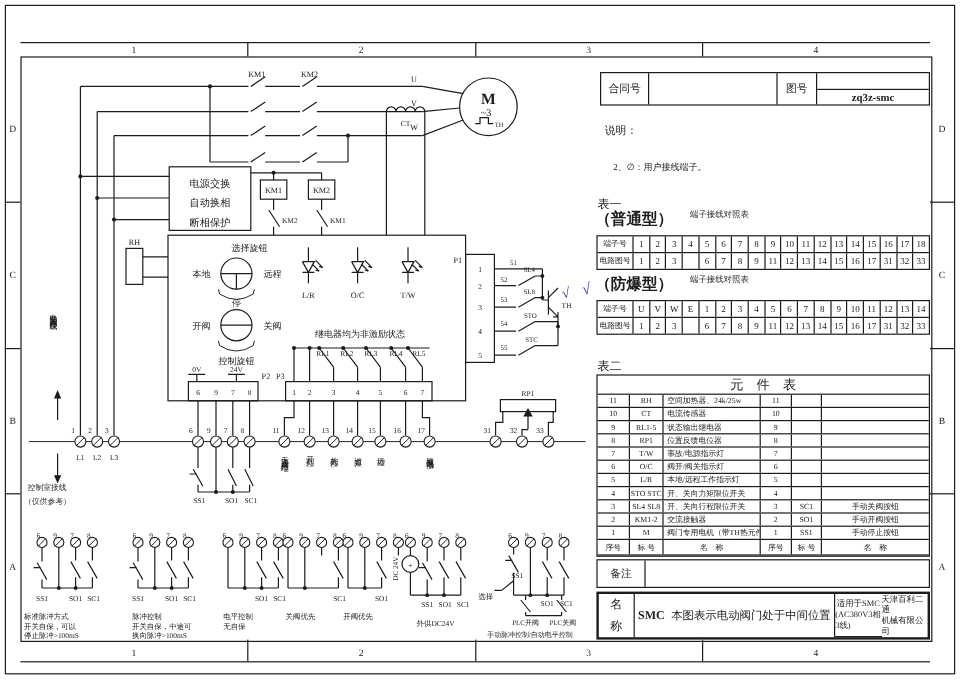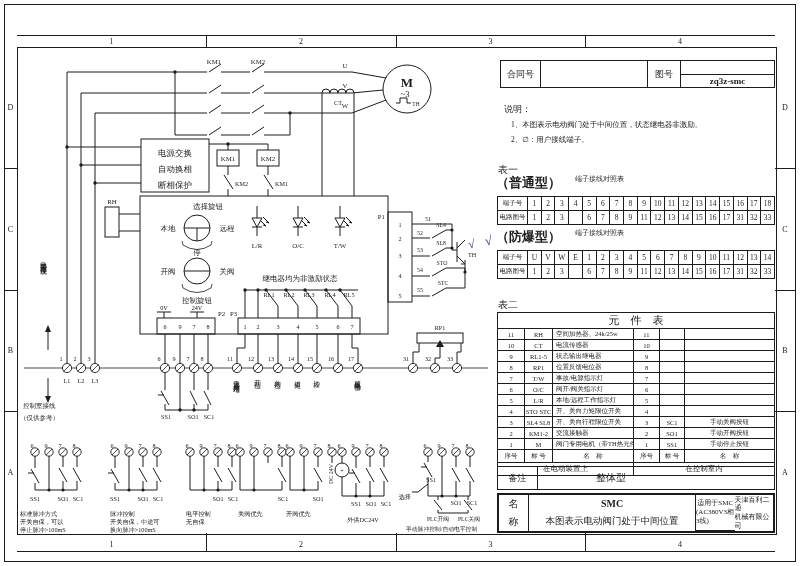--- a/index.html
+++ b/index.html
@@ -31,21 +31,21 @@
   .chead{height:12px;border-bottom:1px solid #1c1c1c}
   .cfoot{display:flex;height:12px}
   .cfoot .c{font-size:7.5px;display:flex;align-items:center;justify-content:center;box-sizing:border-box}
   .cfoot .fl{width:136px;border-right:1px solid #1c1c1c}
   .cfoot .fr{flex:1}
   .rembox{position:absolute;left:497px;top:466px;width:278px;height:24px;border:1px solid #1c1c1c;box-sizing:border-box;display:flex}
   .rembox .rl{width:40px;border-right:1px solid #1c1c1c;box-sizing:border-box;font-size:9px;display:flex;align-items:center;justify-content:center}
   .rembox .rv{flex:1;font-size:10px;display:flex;align-items:center;padding-left:58px}
   .namebox{position:absolute;left:497px;top:493px;width:278px;height:40px;border:2px solid #1c1c1c;box-sizing:border-box;display:flex;background:#fff}
   .namebox .nl{width:30px;border-right:1px solid #1c1c1c;box-sizing:border-box;display:flex;flex-direction:column;align-items:center;justify-content:space-around;font-size:10px}
-  .namebox .nm2{flex:1;display:flex;flex-direction:column;align-items:center;justify-content:space-around;border-right:1px solid #1c1c1c;box-sizing:border-box}
+  .namebox .nm2{flex:1;display:flex;align-items:center;justify-content:space-around;border-right:1px solid #1c1c1c;box-sizing:border-box}
   .namebox .t1{font-size:10px;font-weight:bold}
   .namebox .t2{font-size:9.5px}
   .namebox .nr{width:77px;display:flex;flex-direction:row}
   .namebox .nrt{flex:1;border-bottom:1px solid #1c1c1c;box-sizing:border-box;font-size:7px;line-height:1.25;display:flex;flex-direction:column;align-items:center;justify-content:center}
   .namebox .nrb{flex:1;font-size:7px;line-height:1.25;display:flex;flex-direction:column;align-items:center;justify-content:center}
   .titletable{position:absolute;left:500px;top:60px;width:275px;height:28px;border:1px solid #1c1c1c;box-sizing:border-box;display:flex}
   .titletable .cell{display:flex;align-items:center;justify-content:center;font-size:9px;border-right:1px solid #1c1c1c;box-sizing:border-box}
   .titletable .tv{display:flex;flex-direction:column;border-right:none}
   .titletable .tv .up{flex:1;width:100%;border-bottom:1px solid #1c1c1c;box-sizing:border-box}
   .titletable .tv .dn{flex:1;width:100%;display:flex;align-items:center;justify-content:center;font-size:9px;font-weight:bold}
@@ -109,21 +109,20 @@
     <div class="cell" style="width:40px">合同号</div>
     <div class="cell" style="width:107px"></div>
     <div class="cell" style="width:33px">图号</div>
     <div class="cell tv" style="flex:1">
       <div class="up"></div>
       <div class="dn">zq3z-smc</div>
     </div>
   </div>
 
   <div class="note-h" style="left:504px;top:103px">说明：</div>
-  <div class="note-i" style="left:511px;top:120px">1、本图表示电动阀门处于中间位置，状态继电器非激励。</div>
   <div class="note-i" style="left:511px;top:135px">2、∅：用户接线端子。</div>
 
   <div class="cap" style="left:498px;top:163px">表一</div>
   <div class="thead" style="left:496px;top:174px">
     <span class="big">（普通型）</span>
     <span class="small">端子接线对照表</span>
   </div>
   <div class="ttable" style="top:196px">
     <div class="trow">
       <div class="tlabel">端子号</div>
@@ -321,29 +320,24 @@
     </div>
       </div>
     <div class="crow chead">
       <div class="c w1">序号</div>
       <div class="c w2">标 号</div>
       <div class="c w3">名　称</div>
       <div class="c w4">序号</div>
       <div class="c w5">标 号</div>
       <div class="c w6">名　称</div>
     </div>
-    <div class="cfoot">
-      <div class="c fl">在电动装置上</div>
-      <div class="c fr">在控制室内</div>
-    </div>
   </div>
 
   <div class="rembox">
     <div class="rl">备注</div>
-    <div class="rv">整体型</div>
   </div>
   <div class="namebox">
     <div class="nl">
       <span>名</span>
       <span>称</span>
     </div>
     <div class="nm2">
       <span class="t1">SMC</span>
       <span class="t2">本图表示电动阀门处于中间位置</span>
     </div>

